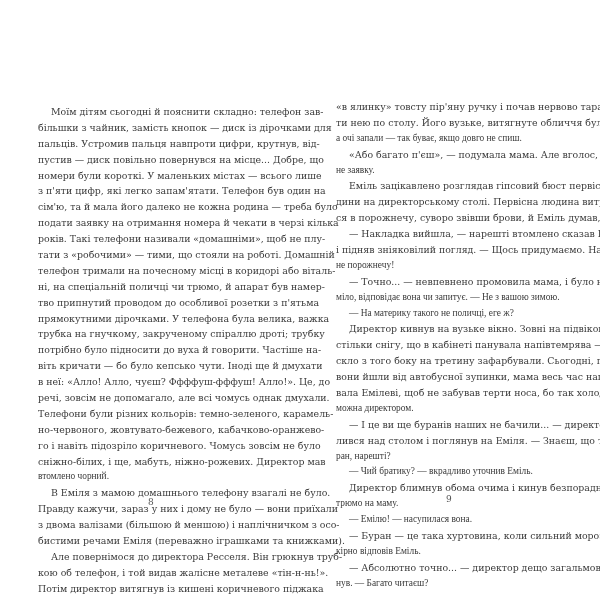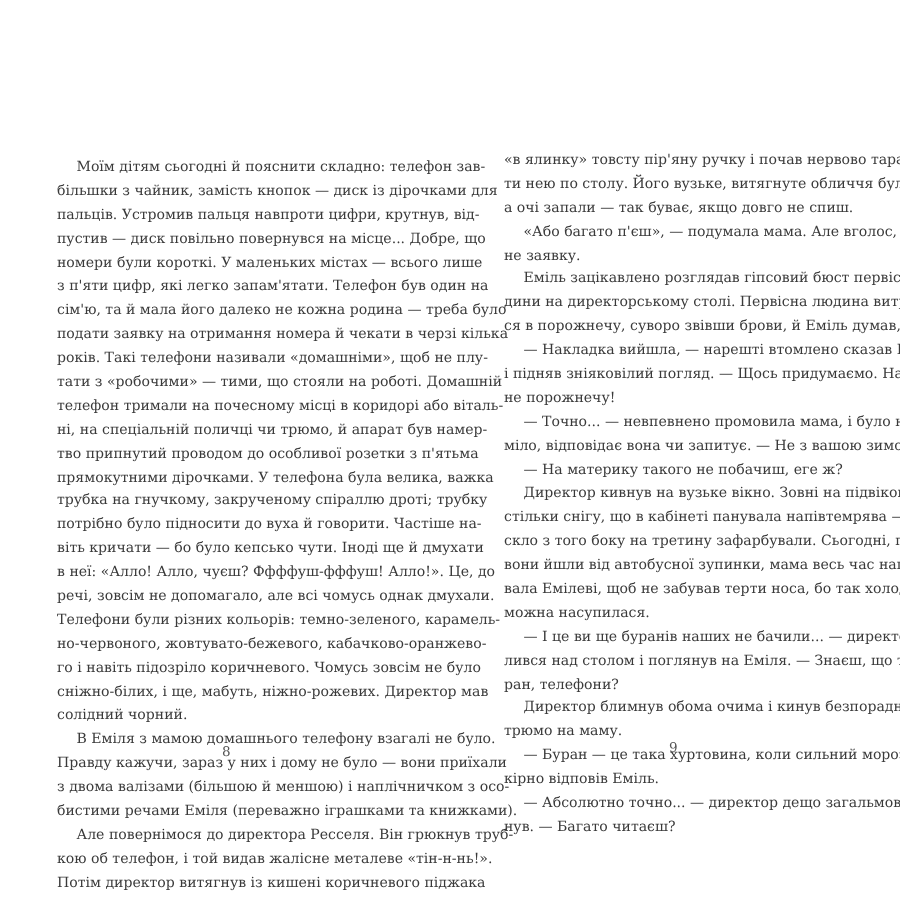--- a/index.html
+++ b/index.html
@@ -13,21 +13,21 @@
     font-family: "DejaVu Serif", "Liberation Serif", serif;
     font-size: 9.4px;
     line-height: 15.9px;
     color: #3a3a3a;
     text-align: justify;
     hyphens: manual;
   }
   .page.left .text { left: 38px; top: 104px; width: 248px; }
   .page.right .text { left: 36px; top: 99px; width: 226px; }
   .line { display: block; white-space: nowrap; text-align: justify; text-align-last: justify; height: 15.9px; overflow: visible; }
-  .line.last { text-align-last: left; }
+  .line.last { text-align-last: left; font-family: Liberation Serif, serif; }
   .line.indent { padding-left: 13px; }
   .pnum {
     position: absolute;
     font-family: "DejaVu Serif", "Liberation Serif", serif;
     font-size: 9px;
     color: #555555;
   }
   .page.left .pnum { left: 148px; top: 497px; }
   .page.right .pnum { left: 146px; top: 494px; }
 </style>
@@ -53,21 +53,21 @@
         <span class="line">прямокутними дірочками. У телефона була велика, важка</span>
         <span class="line">трубка на гнучкому, закрученому спіраллю дроті; трубку</span>
         <span class="line">потрібно було підносити до вуха й говорити. Частіше на-</span>
         <span class="line">віть кричати — бо було кепсько чути. Іноді ще й дмухати</span>
         <span class="line">в неї: «Алло! Алло, чуєш? Ффффуш-фффуш! Алло!». Це, до</span>
         <span class="line">речі, зовсім не допомагало, але всі чомусь однак дмухали.</span>
         <span class="line">Телефони були різних кольорів: темно-зеленого, карамель-</span>
         <span class="line">но-червоного, жовтувато-бежевого, кабачково-оранжево-</span>
         <span class="line">го і навіть підозріло коричневого. Чомусь зовсім не було</span>
         <span class="line">сніжно-білих, і ще, мабуть, ніжно-рожевих. Директор мав</span>
-        <span class="line last">солідний чорний.</span>
+        <span class="line last">втомлено чорний.</span>
         <span class="line indent">В Еміля з мамою домашнього телефону взагалі не було.</span>
         <span class="line">Правду кажучи, зараз у них і дому не було — вони приїхали</span>
         <span class="line">з двома валізами (більшою й меншою) і наплічничком з осо-</span>
         <span class="line">бистими речами Еміля (переважно іграшками та книжками).</span>
         <span class="line indent">Але повернімося до директора Ресселя. Він грюкнув труб-</span>
         <span class="line">кою об телефон, і той видав жалісне металеве «тін-н-нь!».</span>
         <span class="line">Потім директор витягнув із кишені коричневого піджака</span>
       </div>
     <div class="pnum">8</div>
   </div>
@@ -79,32 +79,34 @@
         <span class="line indent">«Або багато п'єш», — подумала мама. Але вголос, ясна річ,</span>
         <span class="line last">не заявку.</span>
         <span class="line indent">Еміль зацікавлено розглядав гіпсовий бюст первісної лю-</span>
         <span class="line">дини на директорському столі. Первісна людина витріщала-</span>
         <span class="line">ся в порожнечу, суворо звівши брови, й Еміль думав, що вони</span>
         <span class="line indent">— Накладка вийшла, — нарешті втомлено сказав Рессель</span>
         <span class="line">і підняв зніяковілий погляд. — Щось придумаємо. На вулиці</span>
         <span class="line last">не порожнечу!</span>
         <span class="line indent">— Точно... — невпевнено промовила мама, і було незрозу-</span>
         <span class="line last">міло, відповідає вона чи запитує. — Не з вашою зимою.</span>
-        <span class="line indent last">— На материку такого не побачиш, еге ж?</span>
+        <span class="line indent last">— На материку такого не поличці, еге ж?</span>
         <span class="line indent">Директор кивнув на вузьке вікно. Зовні на підвіконні було</span>
         <span class="line">стільки снігу, що в кабінеті панувала напівтемрява — ніби</span>
         <span class="line">скло з того боку на третину зафарбували. Сьогодні, поки</span>
         <span class="line">вони йшли від автобусної зупинки, мама весь час нагаду-</span>
         <span class="line">вала Емілеві, щоб не забував терти носа, бо так холодно, що</span>
-        <span class="line last">можна насупилася.</span>
+        <span class="line last">можна директором.</span>
         <span class="line indent">— І це ви ще буранів наших не бачили... — директор схи-</span>
         <span class="line">лився над столом і поглянув на Еміля. — Знаєш, що таке бу-</span>
-        <span class="line last">ран, телефони?</span>
+        <span class="line last">ран, нарешті?</span>
+        <span class="line indent last">— Чий братику? — вкрадливо уточнив Еміль.</span>
         <span class="line indent">Директор блимнув обома очима і кинув безпорадний по-</span>
         <span class="line last">трюмо на маму.</span>
+        <span class="line indent last">— Емілю! — насупилася вона.</span>
         <span class="line indent">— Буран — це така хуртовина, коли сильний мороз, — по-</span>
         <span class="line last">кірно відповів Еміль.</span>
         <span class="line indent">— Абсолютно точно... — директор дещо загальмовано кив-</span>
         <span class="line last">нув. — Багато читаєш?</span>
       </div>
     <div class="pnum">9</div>
   </div>
 </div>
 
 </body></html>

